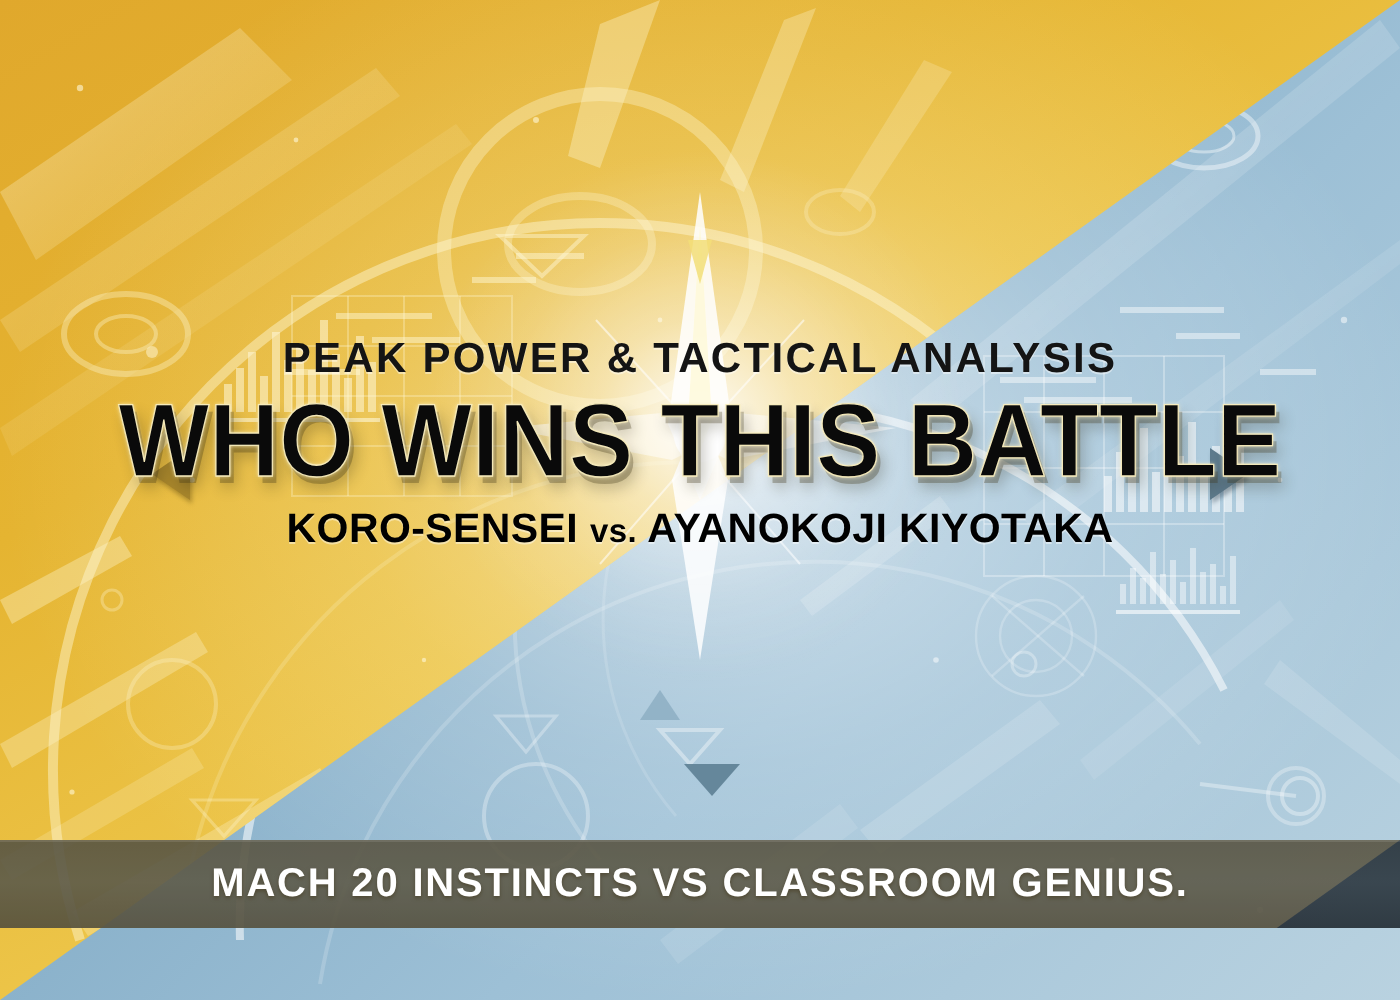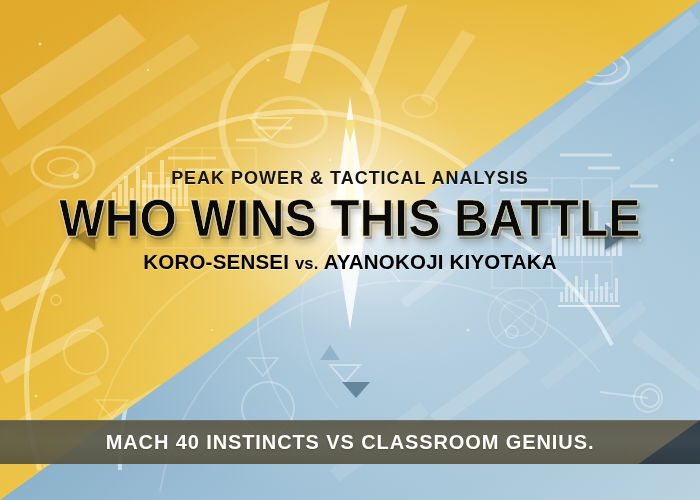--- a/index.html
+++ b/index.html
@@ -34,21 +34,21 @@
   .burst::before{
     content:"";position:absolute;left:-190px;top:-185px;width:380px;height:370px;
     background:radial-gradient(ellipse 190px 185px at 50% 50%, rgba(255,255,255,.85) 0%, rgba(255,255,255,.35) 26%, rgba(255,255,255,.10) 50%, rgba(255,255,255,0) 72%);
   }
 
   
   .textblock{
     position:absolute;left:0;right:0;top:168px;text-align:center;
   }
   .eyebrow{
-    font-size:18px;font-weight:bold;letter-spacing:.055em;color:#141414;
+    font-size:21px;font-weight:bold;letter-spacing:.055em;color:#141414;
     text-shadow:0 1px 0 rgba(255,255,255,.45);
     margin:0 0 4px 0;
   }
   .headline{
     font-size:48px;line-height:1;font-weight:bold;letter-spacing:.004em;
     color:#0a0a0a;margin:0;
     -webkit-text-stroke:0.6px rgba(250,238,190,.95);
     text-shadow:
       0 0 2px rgba(255,246,205,.95),
       2px 3px 0 rgba(60,50,20,.30),
@@ -343,17 +343,17 @@
     <p class="eyebrow">PEAK POWER &amp; TACTICAL ANALYSIS</p>
     <h1 class="headline">WHO WINS THIS BATTLE</h1>
     <p class="subline">
       <span>KORO-SENSEI</span>
       <span class="vs">vs.</span>
       <span>AYANOKOJI KIYOTAKA</span>
     </p>
   </div>
 
   <div class="banner">
-    <span class="banner-text">MACH 40 INSTINCTS VS CLASSROOM GENIUS.</span>
+    <span class="banner-text">MACH 20 INSTINCTS VS CLASSROOM GENIUS.</span>
   </div>
   <div class="banner-gold"></div>
 
 </div>
 
 </body></html>

